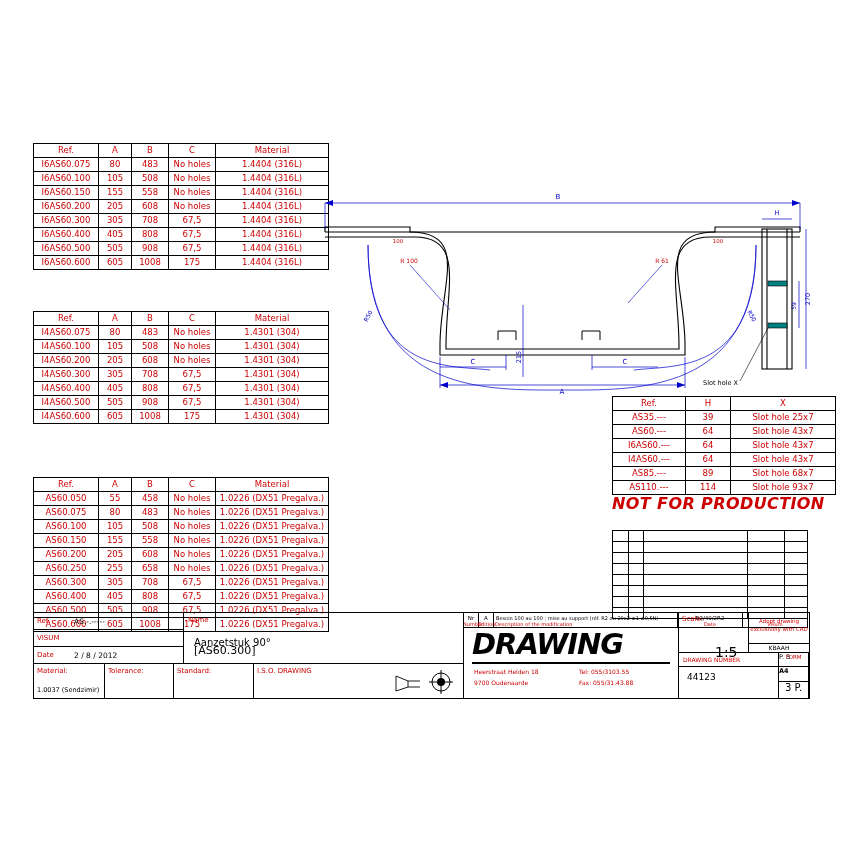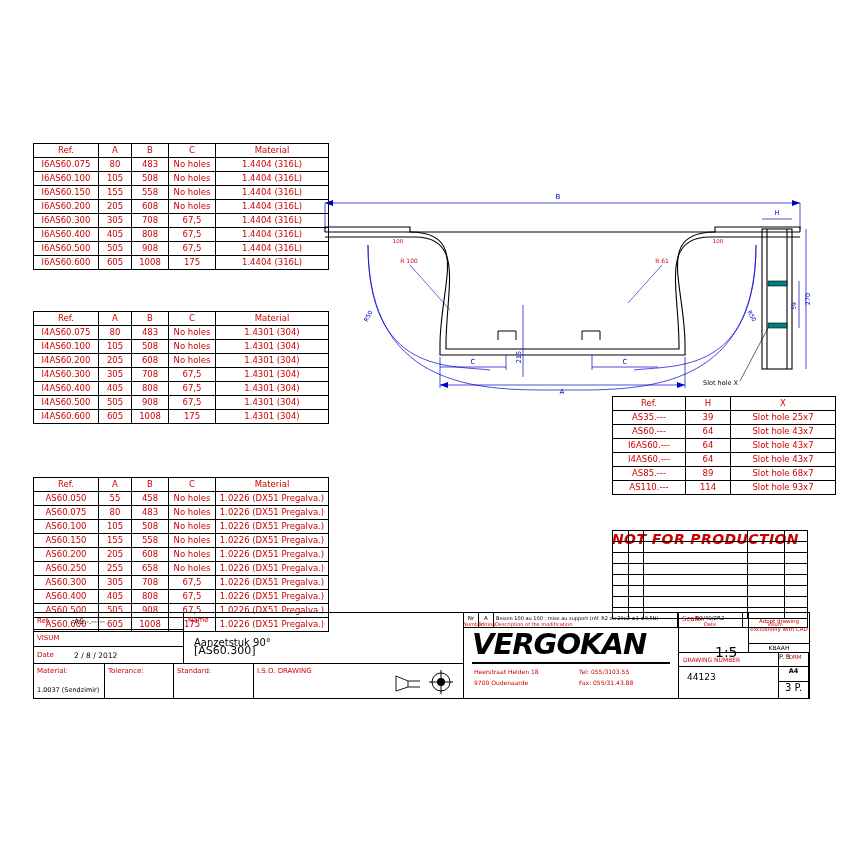--- a/index.html
+++ b/index.html
@@ -22,21 +22,21 @@
   table.spec2{border-collapse:collapse;font-size:8.5px;color:#cc0000;}
   table.spec2 td{border:1px solid #000;padding:0 3px;height:13px;line-height:13px;text-align:center;white-space:nowrap;}
   .s2-ref{width:66px;}
   .s2-h{width:38px;}
   .s2-x{width:98px;}
 
   
   #drawing{position:absolute;left:310px;top:185px;width:520px;height:310px;}
 
   
-  .nfp{position:absolute;left:612px;top:531px;font-size:14px;font-weight:bold;font-style:italic;color:#cc0000;letter-spacing:.4px;font-family:"DejaVu Sans",sans-serif;}
+  .nfp{position:absolute;left:612px;top:494px;font-size:16px;font-weight:bold;font-style:italic;color:#cc0000;letter-spacing:.4px;font-family:"DejaVu Sans",sans-serif;}
 
   
   #revgrid{position:absolute;left:612px;top:530px;width:196px;height:82px;}
   #revgrid table{border-collapse:collapse;width:100%;height:100%;}
   #revgrid td{border:1px solid #000;height:8px;}
 
   
   #title{position:absolute;left:33px;top:612px;width:775px;height:85px;border:1px solid #000;font-size:7px;}
   #title .cell{position:absolute;box-sizing:border-box;}
   .hl{position:absolute;background:#000;}
@@ -545,21 +545,21 @@
       </svg>
       <svg style="position:absolute;left:175px;top:6px;" width="24" height="24">
         <circle cx="12" cy="12" r="9" fill="none" stroke="#000" stroke-width="1"></circle>
         <circle cx="12" cy="12" r="4" fill="#000"></circle>
         <line x1="0" y1="12" x2="24" y2="12" stroke="#000" stroke-width="1"></line>
         <line x1="12" y1="0" x2="12" y2="24" stroke="#000" stroke-width="1"></line>
       </svg>
     </div>
 
     <div class="cell" style="left:430px;top:0;width:215px;height:85px;border-right:1px solid #000;">
-      <div class="vg" style="position:absolute;left:8px;top:14px;">VERGOKAN</div>
+      <div class="vg" style="position:absolute;left:8px;top:14px;">DRAWING</div>
       <div class="hl" style="left:8px;top:49px;width:198px;height:2px;"></div>
       <span style="position:absolute;left:10px;top:55px;font-size:6px;color:#cc0000;">Heerstraat Helden 18</span>
       <span style="position:absolute;left:10px;top:66px;font-size:6px;color:#cc0000;">9700 Oudenaarde</span>
       <span style="position:absolute;left:115px;top:55px;font-size:6px;color:#cc0000;">Tel: 055/3103.55</span>
       <span style="position:absolute;left:115px;top:66px;font-size:6px;color:#cc0000;">Fax: 055/31.43.88</span>
     </div>
 
     <div class="cell" style="left:645px;top:0;width:70px;height:40px;border-right:1px solid #000;border-bottom:1px solid #000;text-align:center;">
       <span class="lbl" style="position:absolute;left:3px;top:2px;">Scale:</span>
       <span style="position:absolute;left:28px;top:31px;font-size:14px;color:#000;margin-left:8px;">1:5</span>
@@ -575,21 +575,21 @@
     <div class="cell" style="left:645px;top:40px;width:100px;height:14px;border-right:1px solid #000;border-bottom:1px solid #000;">
       <span style="position:absolute;left:4px;top:3px;font-size:6px;color:#cc0000;">DRAWING NUMBER</span>
     </div>
     <div class="cell" style="left:645px;top:54px;width:100px;height:31px;border-right:1px solid #000;">
       <span style="position:absolute;left:8px;top:5px;font-size:9px;color:#000;">44123</span>
     </div>
     <div class="cell" style="left:745px;top:40px;width:30px;height:14px;border-right:1px solid #000;border-bottom:1px solid #000;text-align:center;">
       <span style="font-size:5.5px;color:#cc0000;">FORM</span>
     </div>
     <div class="cell" style="left:775px;top:40px;width:0;height:0;"></div>
-    <div class="cell" style="left:745px;top:54px;width:30px;height:15px;border-right:1px solid #000;border-bottom:1px solid #000;text-align:center;font-weight:bold;">
+    <div class="cell" style="left:745px;top:54px;width:30px;height:15px;border-right:1px solid #000;border-bottom:1px solid #000;text-align:left;font-weight:bold;">
       <span style="font-size:6.5px;color:#000;">A4</span>
     </div>
     <div class="cell" style="left:745px;top:69px;width:30px;height:16px;border-right:1px solid #000;text-align:center;">
       <span style="font-size:10px;color:#000;">3 P.</span>
     </div>
 
     <div class="cell" style="left:775px;top:40px;width:0;height:45px;"></div>
   </div>
 
   <div style="position:absolute;left:779px;top:653px;font-size:6.5px;color:#000;">P. 3</div>

